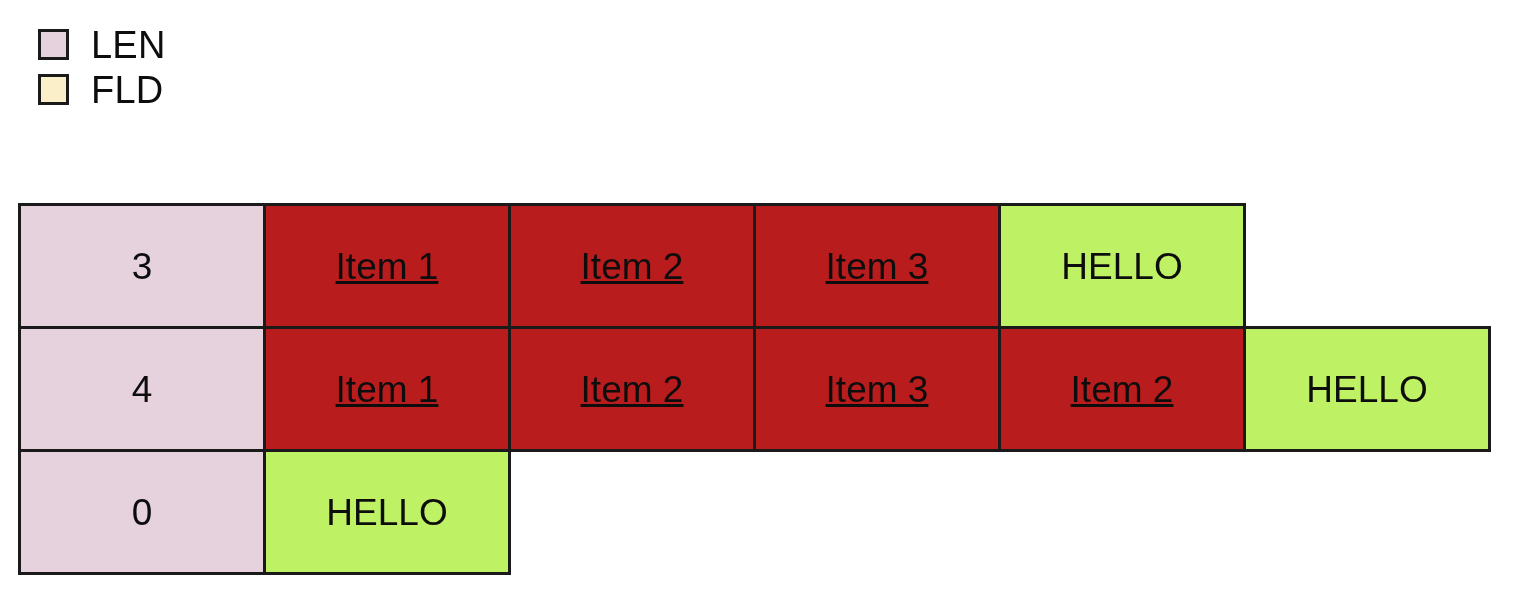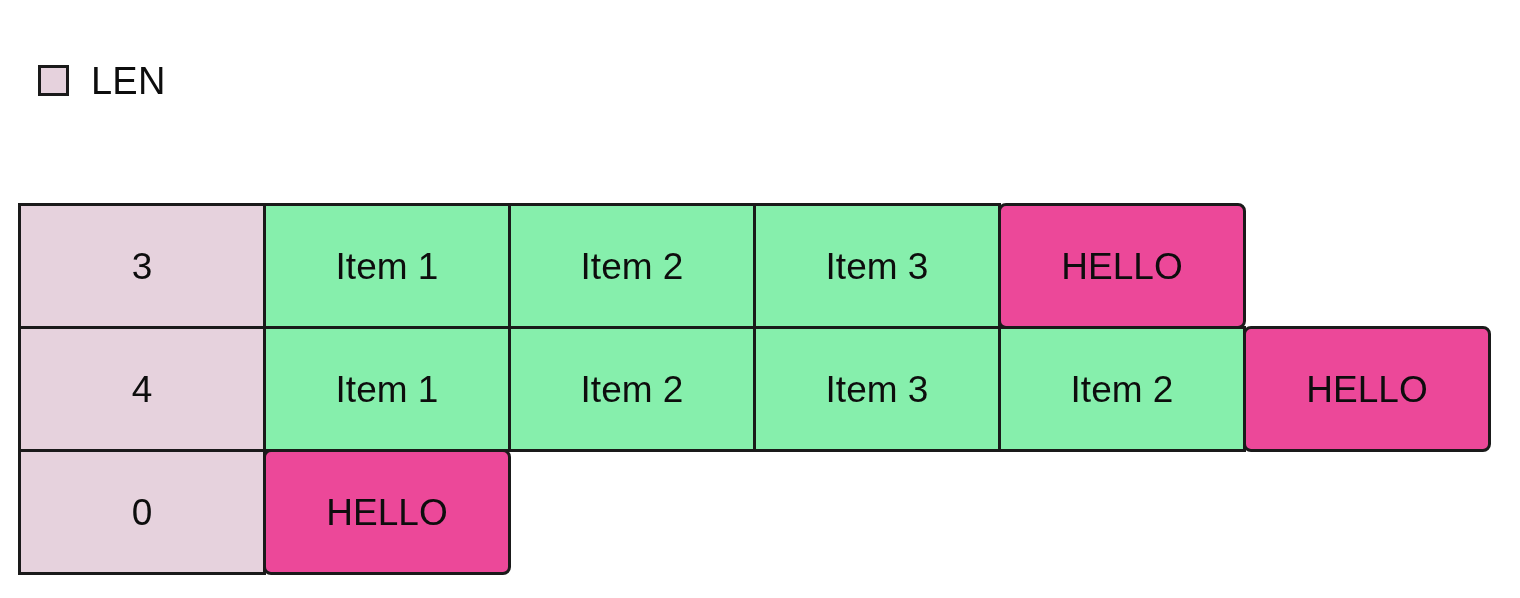--- a/index.html
+++ b/index.html
@@ -14,21 +14,20 @@
     color: #0d0d0d;
     overflow: hidden;
     position: relative;
   }
 
   
   #legend {
     position: absolute;
     left: 38px;
     top: 22px;
-    margin-top: 36px;
   }
   .legend-row {
     display: flex;
     align-items: center;
     height: 45px;
   }
   .legend-swatch {
     width: 31px;
     height: 31px;
     border: 3px solid #1a1a1a;
@@ -66,30 +65,34 @@
     align-items: center;
     justify-content: center;
     font-size: 37px;
     line-height: 37px;
     white-space: nowrap;
   }
   .cell:first-child {
     margin-left: 0;
   }
   .cell.len { background: #e6d2dd; }
-  .cell.lst { background: #86efac; }
-  .cell.fld { background: #ec4899; border-radius: 8px; }
+  .cell.lst { background: #b91c1c; text-decoration: underline; }
+  .cell.fld { background: #bef264; }
 </style>
 </head>
 <body>
 
 <div id="legend">
     <div class="legend-row">
       <span class="legend-swatch" style="background: rgb(230, 210, 221);"></span>
       <span class="legend-label">LEN</span>
+    </div>
+    <div class="legend-row">
+      <span class="legend-swatch" style="background: rgb(250, 239, 200);"></span>
+      <span class="legend-label">FLD</span>
     </div>
   </div>
 
 <div id="table">
     <div class="row">
       <div class="cell len">3</div>
       <div class="cell lst">Item 1</div>
       <div class="cell lst">Item 2</div>
       <div class="cell lst">Item 3</div>
       <div class="cell fld">HELLO</div>

